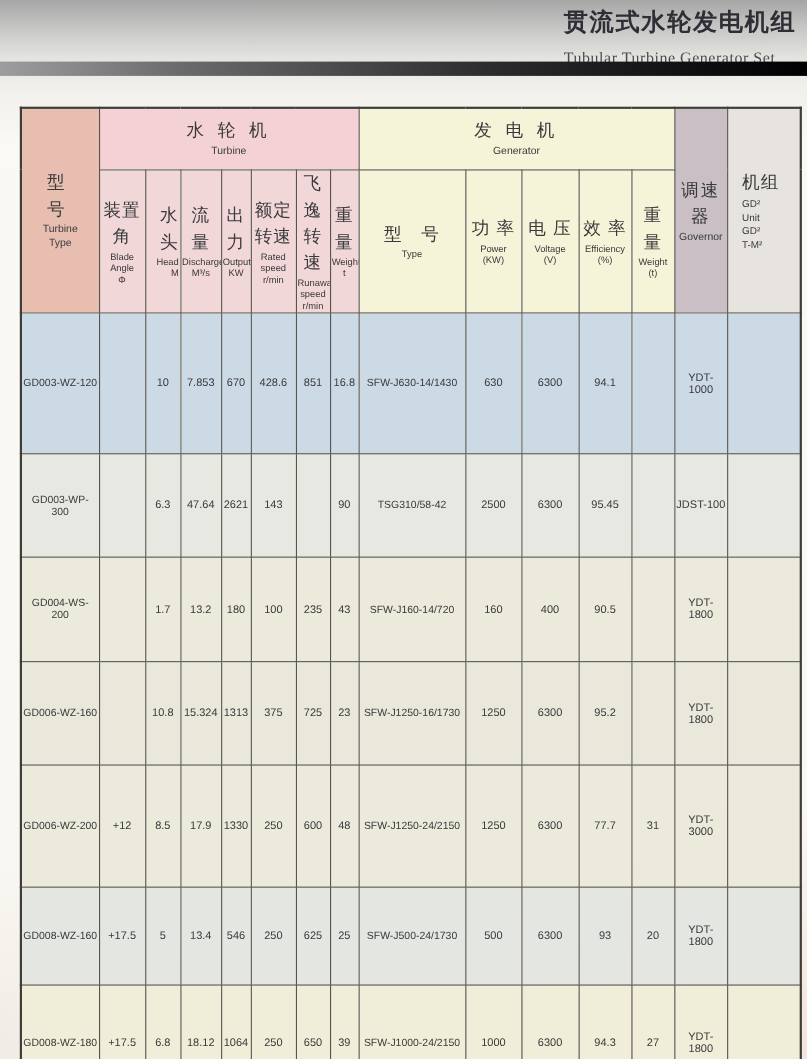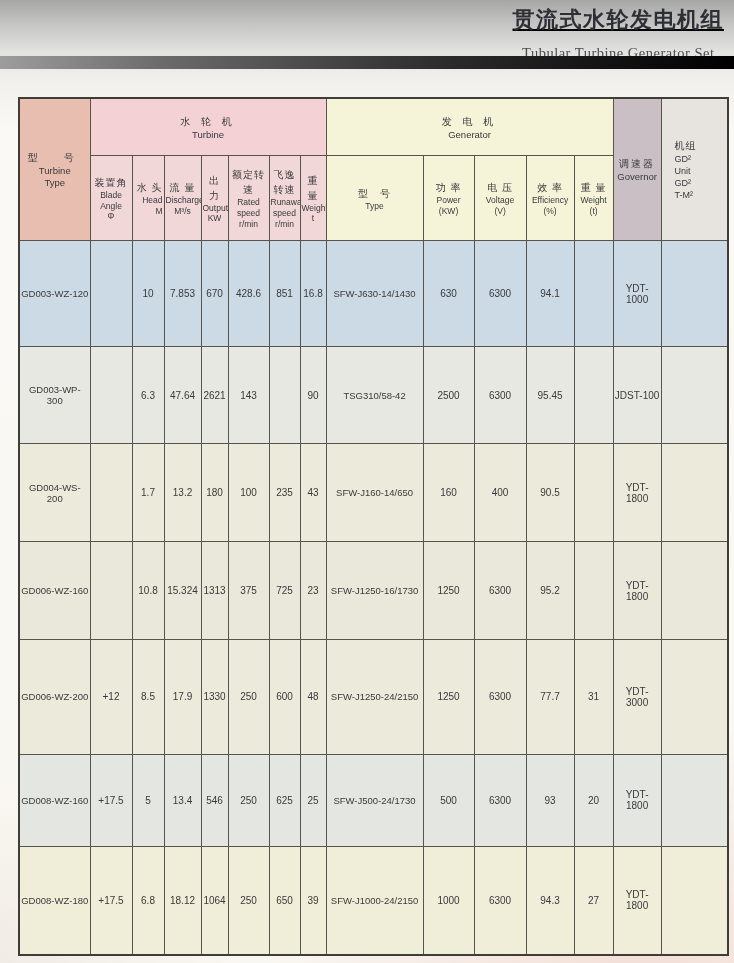--- a/index.html
+++ b/index.html
@@ -4,37 +4,37 @@
 <style>
   html,body{margin:0;padding:0;}
   body{width:734px;height:963px;font-family:"Liberation Sans",sans-serif;}
   .page{
     position:relative;width:734px;height:963px;overflow:hidden;
     background:
       radial-gradient(ellipse 620px 420px at 88% 102%, rgba(236,198,188,0.50), rgba(236,198,188,0) 62%),
       radial-gradient(ellipse 400px 300px at 0% 100%, rgba(225,215,205,0.35), rgba(225,215,205,0) 60%),
       linear-gradient(180deg,#a6a6a6 0,#c7c7c5 26px,#e3e3e0 52px,#f0efeb 78px,#faf9f5 130px,#f9f7f1 100%);
   }
-  .masthead{position:absolute;top:6px;right:10px;text-align:center;text-decoration:underline;}
+  .masthead{position:absolute;top:6px;right:10px;text-align:left;}
   .title-zh{font-size:22px;font-weight:bold;color:#2e2e36;letter-spacing:1.5px;line-height:1.25;}
   .title-en{font-family:"Liberation Serif",serif;font-size:14.5px;color:#4b4b54;margin-top:11px;letter-spacing:0.5px;}
   .rule-bar{position:absolute;top:56px;left:0;width:734px;height:13px;
     background:linear-gradient(90deg,#9d9d9d 0,#6b6b6b 22%,#2a2a2a 62%,#000 100%);}
   table.spec{
     position:absolute;left:18px;top:97px;width:709px;height:859px;
     border-collapse:collapse;table-layout:fixed;
     border:2px solid #3e3d38;
   }
   table.spec td,table.spec th{
     border:1px solid #55544d;
     text-align:center;vertical-align:middle;
     color:#39393b;font-weight:normal;
     padding:1px;overflow:hidden;
   }
-  .zh{font-size:10px;letter-spacing:1px;line-height:1.5;}
+  .zh{font-size:16px;letter-spacing:1px;line-height:1.5;}
   .en{font-size:8.5px;line-height:1.25;}
   .grp .zh{letter-spacing:4px;}
   .grp .en{font-size:9.5px;}
   .type-head .zh{letter-spacing:8px;}
   .type-head .en{font-size:9.5px;line-height:1.3;}
   td.data{font-size:10px;}
   td.model,td.gtype{font-size:9.5px;}
   .unit-head{text-align:left !important;padding-left:13px !important;}
   .unit-head .en{font-size:9px;line-height:1.35;}
   .gov-head .zh{letter-spacing:2px;}
@@ -183,21 +183,21 @@
           <td style="background: rgb(246, 244, 216);">
             <div class="zh">重 量</div>
             <div class="en">
               <div>Weight</div>
               <div>(t)</div>
             </div>
           </td>
         </tr>
     </tbody>
     <tbody id="table-body">
-        <tr style="height: 102px; background: rgb(204, 218, 230);">
+        <tr style="height: 128px; background: rgb(204, 218, 230);">
           <td class="data model">GD003-WZ-120</td>
           <td class="data"></td>
           <td class="data">10</td>
           <td class="data">7.853</td>
           <td class="data">670</td>
           <td class="data">428.6</td>
           <td class="data">851</td>
           <td class="data">16.8</td>
           <td class="data gtype">SFW-J630-14/1430</td>
           <td class="data">630</td>
@@ -226,21 +226,21 @@
         </tr>
         <tr style="height: 95px; background: rgb(235, 234, 219); margin-top: 21px;">
           <td class="data model">GD004-WS-200</td>
           <td class="data"></td>
           <td class="data">1.7</td>
           <td class="data">13.2</td>
           <td class="data">180</td>
           <td class="data">100</td>
           <td class="data">235</td>
           <td class="data">43</td>
-          <td class="data gtype">SFW-J160-14/650</td>
+          <td class="data gtype">SFW-J160-14/720</td>
           <td class="data">160</td>
           <td class="data">400</td>
           <td class="data">90.5</td>
           <td class="data"></td>
           <td class="data">YDT-1800</td>
           <td class="data"></td>
         </tr>
         <tr style="height: 94px; background: rgb(233, 232, 218);">
           <td class="data model">GD006-WZ-160</td>
           <td class="data"></td>

